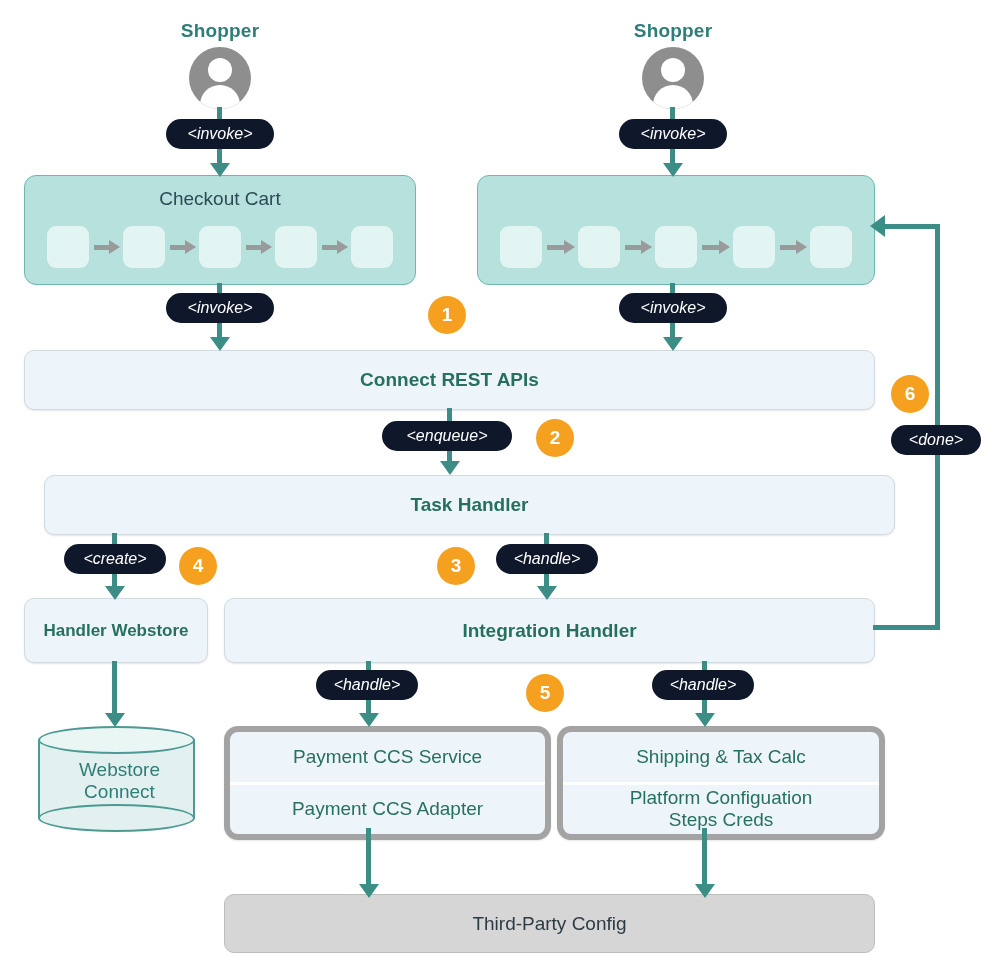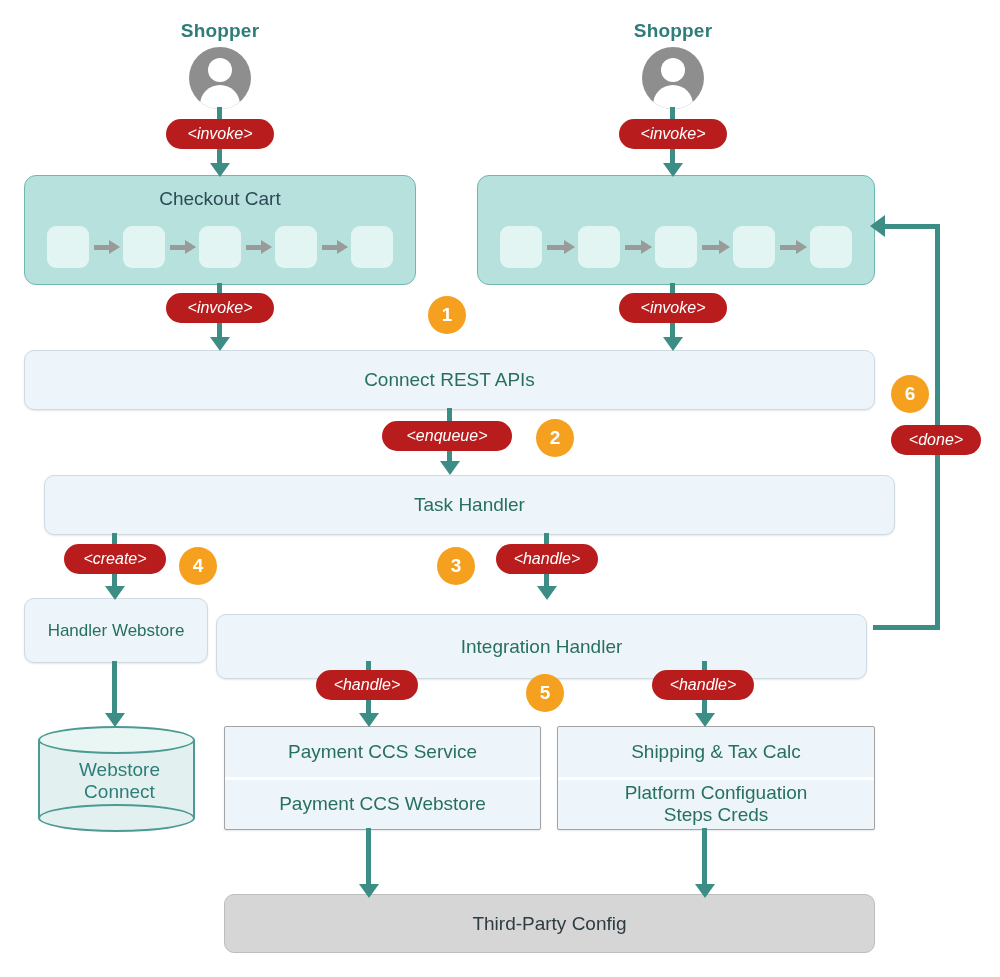--- a/index.html
+++ b/index.html
@@ -107,29 +107,30 @@
     background: #eef5fa;
     border: 1px solid #cfdbe3;
     border-radius: 10px;
     display: flex;
     align-items: center;
     justify-content: center;
     color: #27705f;
     font-size: 19px;
     text-align: center;
     box-shadow: 0 1px 2px rgba(0,0,0,.10);
+    font-weight: bold;
   }
   .pbox.small { font-size: 17px; }
 
   
   .stackbox {
     position: absolute;
     background: #eef5fa;
-    border: 1px solid #a3a3a3;
-    border-radius: 2px;
+    border: 6px solid #a3a3a3;
+    border-radius: 14px;
     display: flex;
     flex-direction: column;
     overflow: hidden;
     box-shadow: 0 1px 2px rgba(0,0,0,.10);
   }
   .stackbox .srow {
     flex: 1 1 50%;
     display: flex;
     align-items: center;
     justify-content: center;
@@ -187,21 +188,21 @@
     color: #2f7d78;
     font-size: 19px;
     line-height: 1.15;
     z-index: 3;
     padding-left: 6px;
   }
 
   
   .pill {
     position: absolute;
-    background: #b91c1c;
+    background: #0f172a;
     border-radius: 16px;
     color: #ffffff;
     font-size: 16px;
     font-style: italic;
     display: flex;
     align-items: center;
     justify-content: center;
     white-space: nowrap;
     height: 30px;
     z-index: 6;
@@ -329,21 +330,21 @@
   <div class="pill" style="left:64px; top:544px; width:102px;">&lt;create&gt;</div>
   <div class="badge" style="left:179px; top:547px;">4</div>
 
   <div class="vline" style="left:544px; top:533px; height:61px;"></div>
   <div class="vhead" style="left:537px; top:586px;"></div>
   <div class="pill" style="left:496px; top:544px; width:102px;">&lt;handle&gt;</div>
   <div class="badge" style="left:437px; top:547px;">3</div>
 
   <div class="pbox small" style="left:24px; top:598px; width:182px; height:63px;">Handler Webstore</div>
 
-  <div class="pbox" style="left:216px; top:598px; width:649px; height:63px;margin-top:16px;">Integration Handler</div>
+  <div class="pbox" style="left:224px; top:598px; width:649px; height:63px;">Integration Handler</div>
 
   <div class="hline" style="left:873px; top:625px; width:67px;"></div>
   <div class="vline" style="left:935px; top:224px; height:406px;"></div>
   <div class="hline" style="left:884px; top:224px; width:56px;"></div>
   <div class="lhead" style="left:870px; top:215px;"></div>
   <div class="pill" style="left:891px; top:425px; width:90px;">&lt;done&gt;</div>
   <div class="badge" style="left:891px; top:375px;">6</div>
 
   <div class="vline" style="left:112px; top:661px; height:60px;"></div>
   <div class="vhead" style="left:105px; top:713px;"></div>
@@ -363,21 +364,21 @@
   <div class="pill" style="left:316px; top:670px; width:102px;">&lt;handle&gt;</div>
 
   <div class="vline" style="left:702px; top:661px; height:60px;"></div>
   <div class="vhead" style="left:695px; top:713px;"></div>
   <div class="pill" style="left:652px; top:670px; width:102px;">&lt;handle&gt;</div>
 
   <div class="badge" style="left:526px; top:674px;">5</div>
 
   <div class="stackbox" style="left:224px; top:726px; width:315px; height:102px;">
     <div class="srow top">Payment CCS Service</div>
-    <div class="srow">Payment CCS Webstore</div>
+    <div class="srow">Payment CCS Adapter</div>
   </div>
 
   <div class="stackbox" style="left:557px; top:726px; width:316px; height:102px;">
     <div class="srow top">Shipping &amp; Tax Calc</div>
     <div class="srow">
       <span>
         <span>Platform Configuation</span><br>
         <span>Steps Creds</span>
       </span>
     </div>

